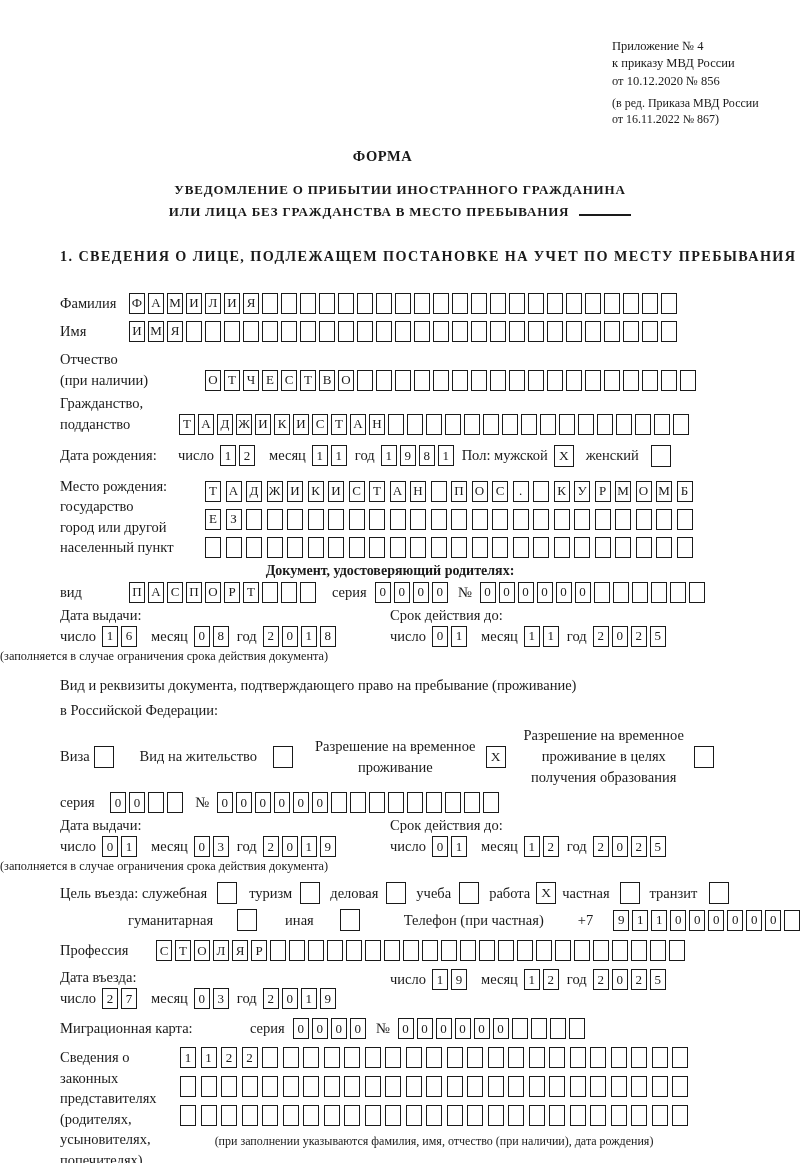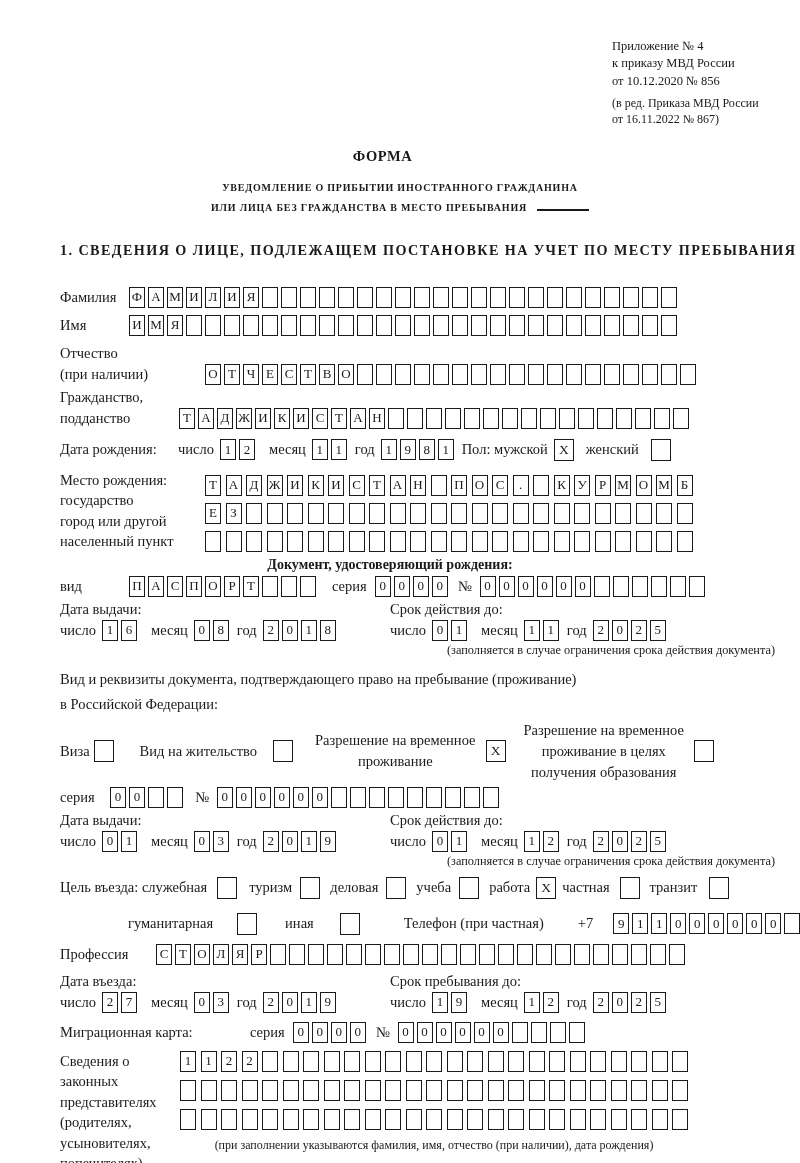--- a/index.html
+++ b/index.html
@@ -8,21 +8,21 @@
     width:800px;height:1163px;
     background:#fff;color:#1a1a1a;
     font-family:"Liberation Serif","DejaVu Serif",serif;
     font-size:14.5px;
     overflow:hidden;
     box-sizing:border-box;
   }
   .annex{margin:38px 25px 0 612px;font-size:12.5px;line-height:1.38;}
   .annex .sub{font-size:12px;margin-top:5px;}
   .forma{margin:20px 35px 0 0;text-align:center;font-weight:bold;font-size:14.5px;letter-spacing:.6px;}
-  .title{margin-top:16px;text-align:center;font-weight:bold;font-size:10px;line-height:1.45;letter-spacing:.8px;}
+  .title{margin-top:16px;text-align:center;font-weight:bold;font-size:13px;line-height:1.45;letter-spacing:.8px;}
   .t-underline{display:inline-block;width:52px;border-bottom:2px solid #1a1a1a;height:14px;margin-left:10px;}
   .sec-head{margin:26px 0 0 60px;font-weight:bold;font-size:14.2px;letter-spacing:1.4px;}
   .frow{display:flex;align-items:center;margin-left:60px;}
   .frow.top{align-items:flex-end;}
   .lbl{flex:0 0 auto;}
   .lblcol{flex:0 0 auto;line-height:21px;}
   .cells{display:flex;gap:3px;flex:0 0 auto;}
   .cells.wide{gap:4.5px;}
   .cell{
     box-sizing:border-box;flex:0 0 auto;
@@ -38,21 +38,21 @@
   .dlabel{margin-right:6px;flex:0 0 auto;}
   .mll{margin-left:14px;}
   .doc-head{margin-top:5px;text-align:center;font-weight:bold;font-size:14px;padding-right:20px;}
   .dates{display:flex;margin-left:60px;margin-top:4px;}
   .dcol-l{flex:0 0 330px;}
   .dcol-r{flex:1 1 auto;}
   .dhead{text-align:left;margin-bottom:2px;}
   .dcol-l .dhead{padding-right:70px;}
   .dcol-r .dhead{padding-right:90px;}
   .dfields{display:flex;align-items:center;}
-  .note-right{margin:2px 25px 0 0;text-align:right;font-size:12.3px;}
+  .note-right{margin:2px 25px 0 0;text-align:left;font-size:12.3px;}
   .para{margin:9px 25px 0 60px;line-height:1.75;}
   .permits{display:flex;align-items:center;margin:2px 0 0 60px;}
   .permits .plabel{text-align:center;line-height:1.45;}
   .permits .cbox{margin-left:10px;margin-right:0;}
   .reps{display:flex;align-items:flex-start;margin:8px 0 0 60px;}
   .reps .cellrows > .cells{margin-bottom:8px;}
   .rep-note{margin-top:4px;text-align:center;font-size:12px;}
   .mt{margin-top:7px;align-items:center;}
 </style>
 </head>
@@ -331,21 +331,21 @@
           <span class="cell"></span>
           <span class="cell"></span>
           <span class="cell"></span>
           <span class="cell"></span>
           <span class="cell"></span>
           <span class="cell"></span>
         </span>
     </span>
   </div>
 
-  <div class="doc-head">Документ, удостоверяющий рождения:</div>
+  <div class="doc-head">Документ, удостоверяющий родителях:</div>
 
   <div class="frow" style="margin-top:3px;">
     <span class="lbl" style="width:69px;">вид</span>
     <span class="cells">
         <span class="cell">П</span>
         <span class="cell">А</span>
         <span class="cell">С</span>
         <span class="cell">П</span>
         <span class="cell">О</span>
         <span class="cell">Р</span>
@@ -535,21 +535,21 @@
     <span class="lbl" style="margin-left:10px;">учеба</span>
     <span class="cbox" style="margin-left:8px;"></span>
     <span class="lbl" style="margin-left:10px;">работа</span>
     <span class="cbox" style="margin-left:6px;">X</span>
     <span class="lbl" style="margin-left:6px;">частная</span>
     <span class="cbox" style="margin-left:10px;"></span>
     <span class="lbl" style="margin-left:10px;">транзит</span>
     <span class="cbox" style="margin-left:12px;"></span>
   </div>
 
-  <div class="frow" style="margin-top:14px;margin-left:128px;gap:12px;">
+  <div class="frow" style="margin-top:5px;margin-left:128px;gap:12px;">
     <span class="lbl">гуманитарная</span>
     <span class="cbox" style="margin-left:12px;"></span>
     <span class="lbl" style="margin-left:16px;">иная</span>
     <span class="cbox" style="margin-left:14px;"></span>
     <span class="lbl" style="margin-left:32px;">Телефон (при частная)</span>
     <span class="lbl" style="margin-left:22px;">+7</span>
     <span class="cells" style="margin-left:8px;">
         <span class="cell">9</span>
         <span class="cell">1</span>
         <span class="cell">1</span>
@@ -614,21 +614,20 @@
         <span class="dlabel" style="margin-left:8px;">год</span>
         <span class="cells">
             <span class="cell">2</span>
             <span class="cell">0</span>
             <span class="cell">1</span>
             <span class="cell">9</span>
           </span>
       </div>
     </div>
     <div class="dcol-r">
-      <div class="dhead">Срок пребывания до:</div>
       <div class="dfields">
         <span class="dlabel">число</span>
         <span class="cells">
             <span class="cell">1</span>
             <span class="cell">9</span>
           </span>
         <span class="dlabel mll">месяц</span>
         <span class="cells">
             <span class="cell">1</span>
             <span class="cell">2</span>

